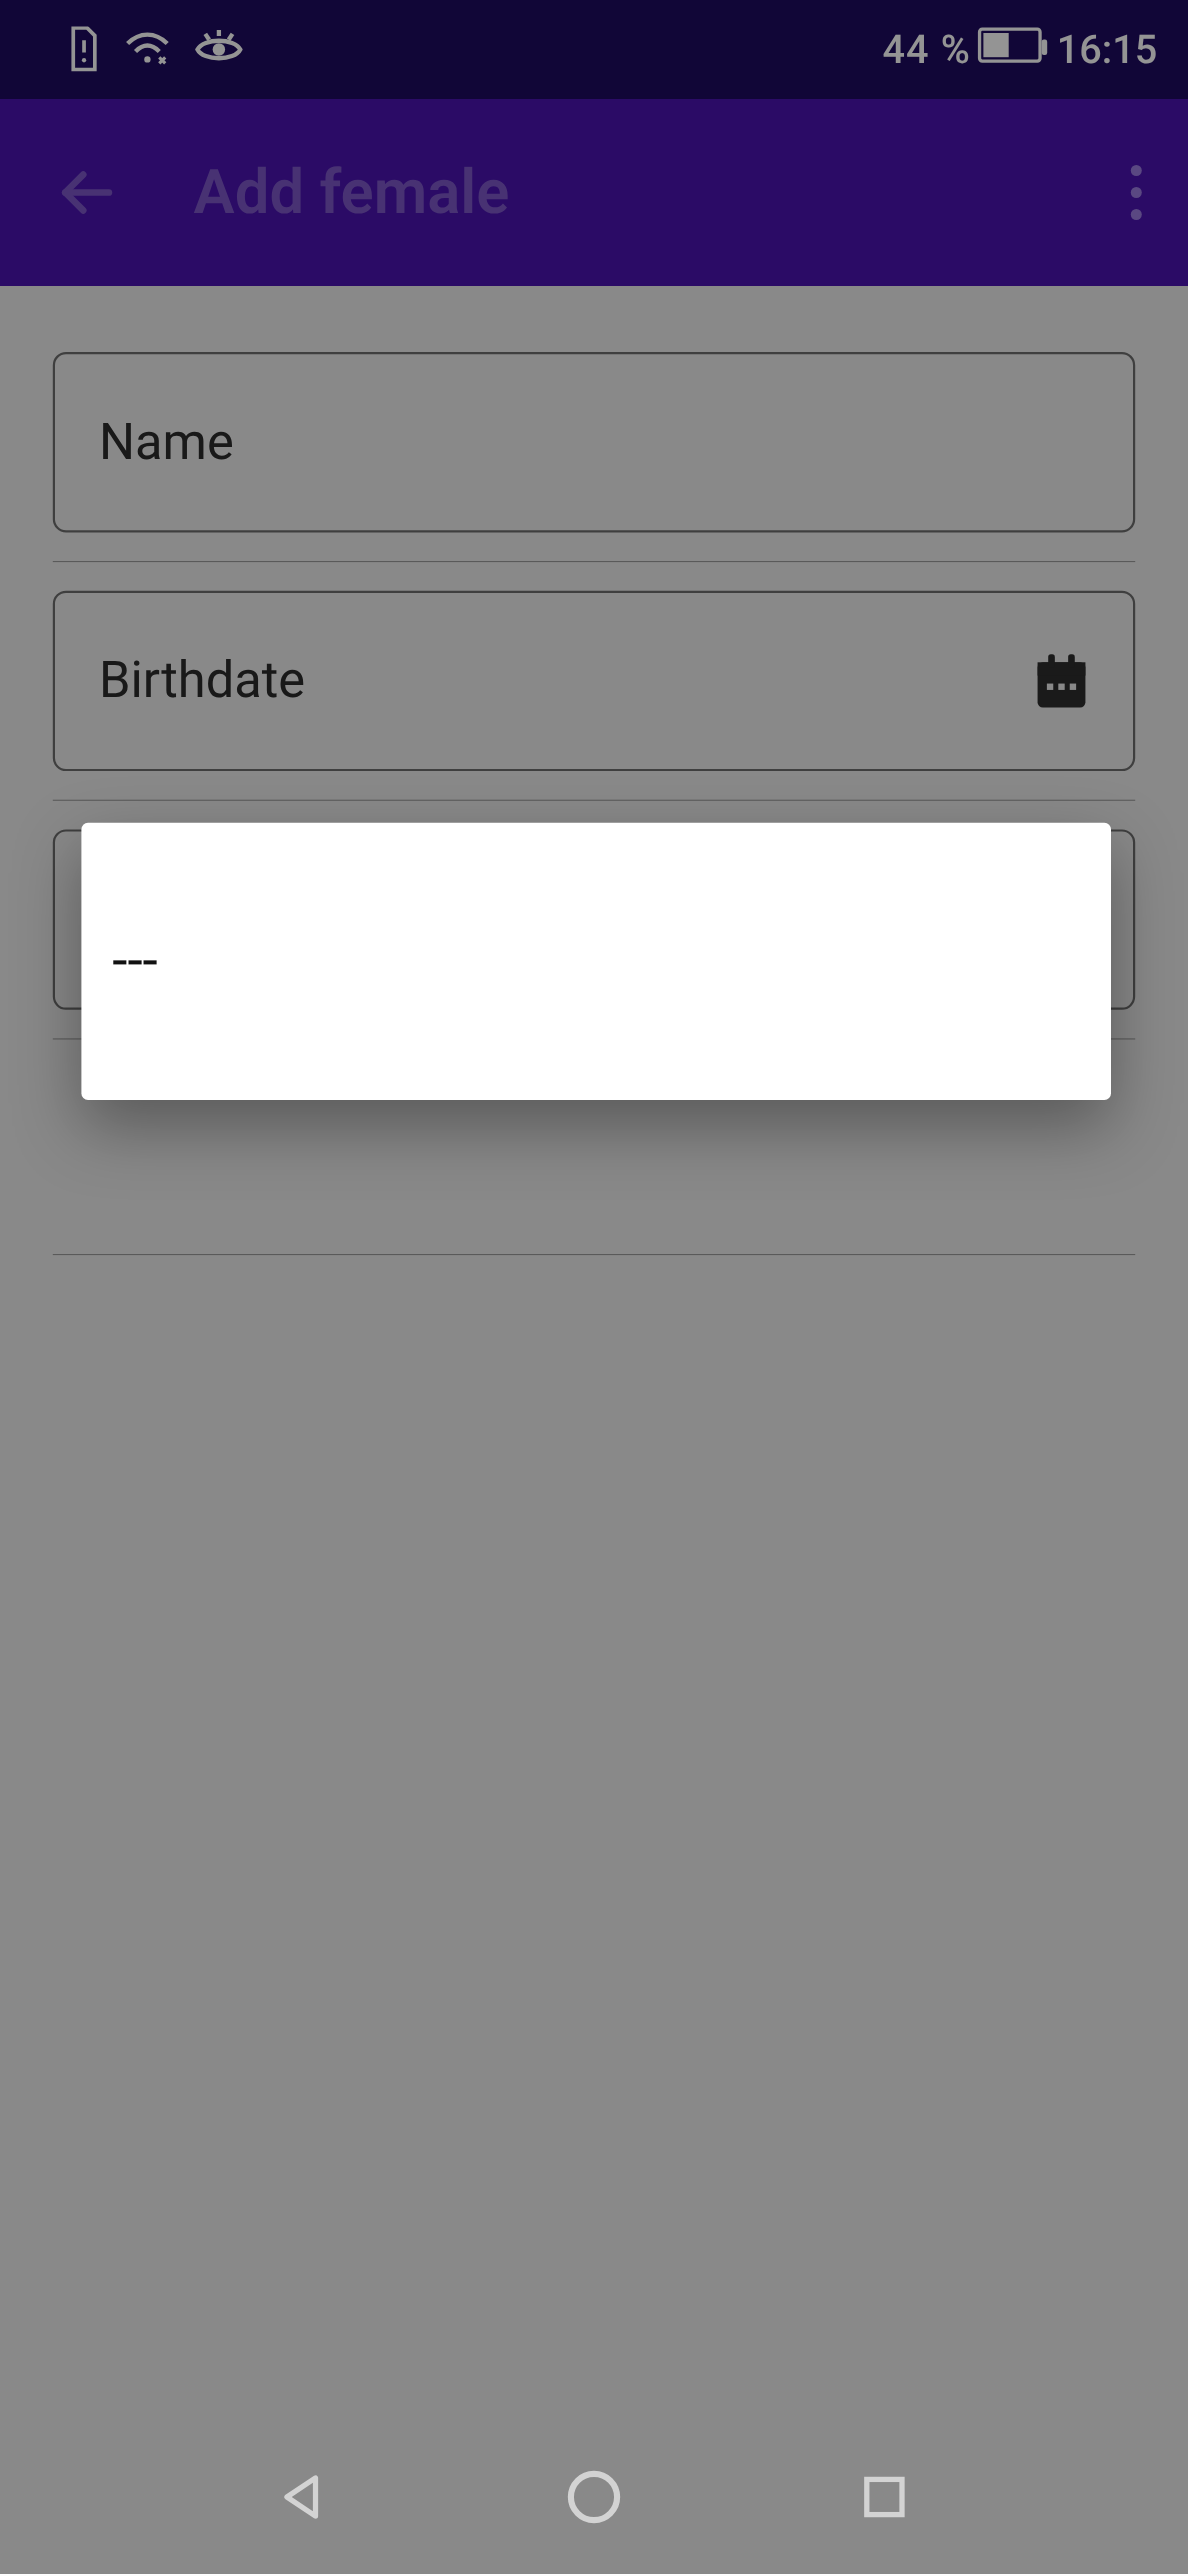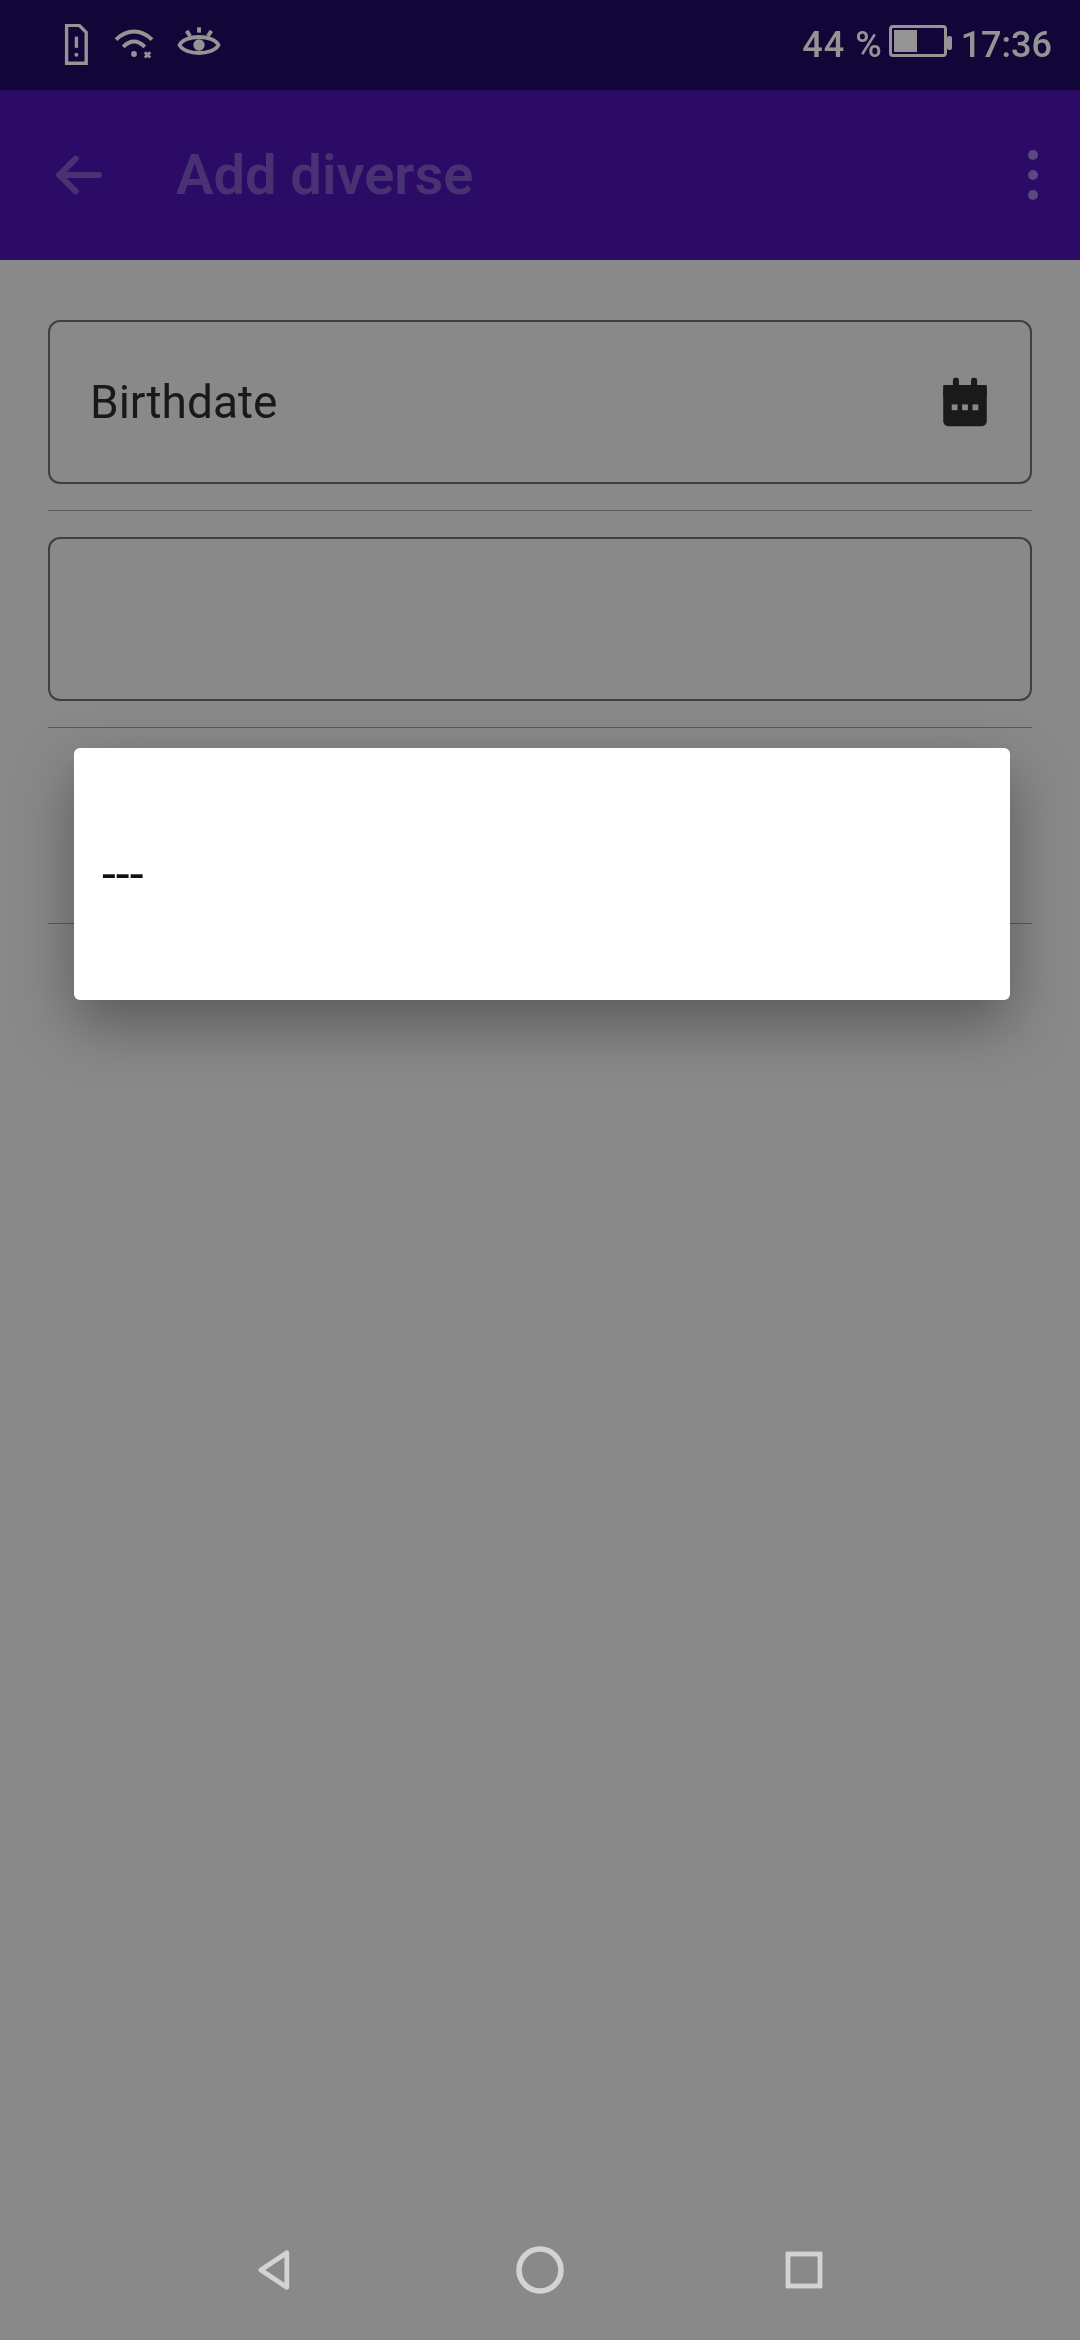--- a/index.html
+++ b/index.html
@@ -161,40 +161,45 @@
           <line x1="20" y1="2" x2="18" y2="5"></line>
           <line x1="13" y1="0" x2="13" y2="3"></line>
       </svg>
     </span>
   </div>
   <div class="status-right">
     <span class="pct">44 %</span>
     <span style="position:relative;">
       <span class="battery-box"><span class="battery-fill"></span></span>
     </span>
-    <span class="time">17:36</span>
+    <span class="time">16:15</span>
   </div>
 </div>
 
 <div class="app-bar">
   <div class="back-btn">
     <svg width="56" height="56" viewBox="0 0 24 24" fill="none" stroke="currentColor" stroke-width="2.6" stroke-linecap="round" stroke-linejoin="round">
       <line x1="21" y1="12" x2="4" y2="12"></line>
         <polyline points="11 5 4 12 11 19"></polyline>
     </svg>
   </div>
-  <div class="app-title">Add diverse</div>
+  <div class="app-title">Add female</div>
   <div class="overflow-btn">
     <span class="dot"></span>
     <span class="dot"></span>
     <span class="dot"></span>
   </div>
 </div>
 
 <div class="form-area">
+  <div class="field-row">
+    <div class="field-box">
+      <span>Name</span>
+    </div>
+  </div>
   <div class="field-row">
     <div class="field-box">
       <span>Birthdate</span>
       <span class="cal-icon">
         <svg width="58" height="58" viewBox="0 0 24 24" fill="currentColor">
           <rect x="3" y="5" width="18" height="17" rx="2"></rect>
             <rect x="3" y="5" width="18" height="5" fill="#2d2d2d"></rect>
           <rect x="7" y="2" width="2.5" height="5" rx="1"></rect>
             <rect x="14.5" y="2" width="2.5" height="5" rx="1"></rect>
           <rect x="6.5" y="13" width="2.4" height="2.4" fill="#ececec"></rect>

